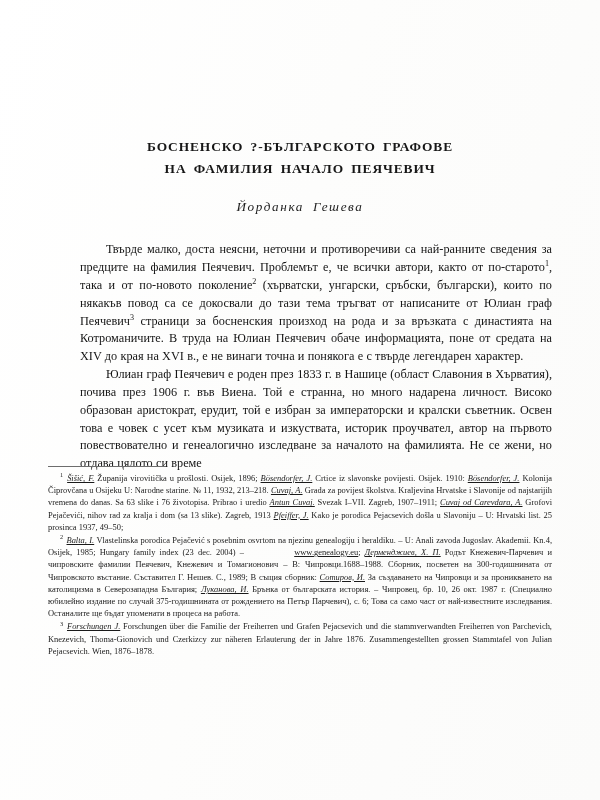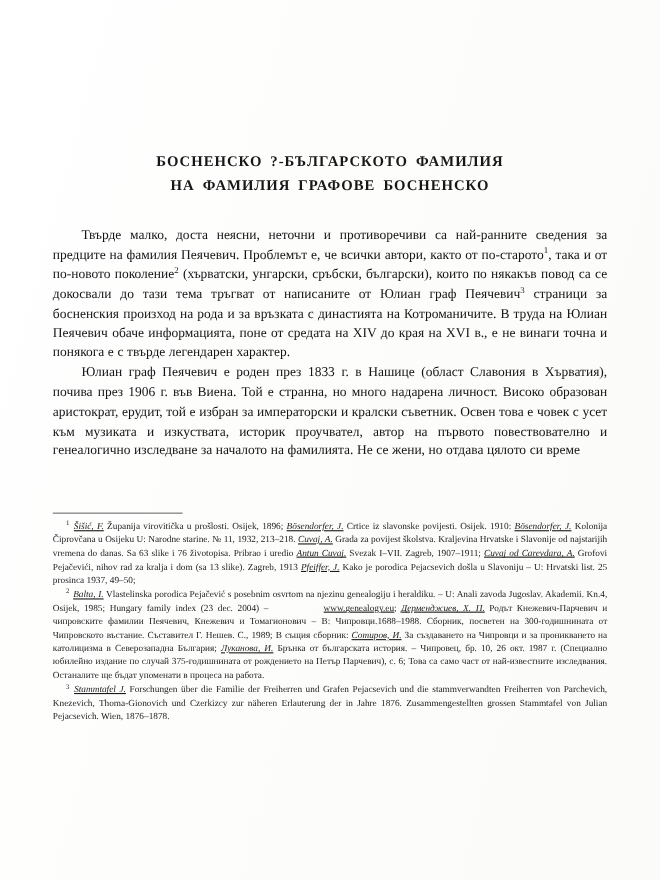--- a/index.html
+++ b/index.html
@@ -56,20 +56,21 @@
     font-style: italic;
     font-size: 13.2px;
     letter-spacing: 1.6px;
     word-spacing: 4px;
     color: #1d1d1d;
   }
 
   
   .body-block {
     margin-top: 26px;
+    margin-left: 32px;
   }
   p.body-par {
     margin: 0;
     font-size: 12.25px;
     line-height: 1.455;
     text-align: justify;
     text-indent: 26px;
     color: #141414;
     word-spacing: 0.2px;
     -webkit-hyphens: none;
@@ -114,30 +115,31 @@
 </style>
 </head>
 <body>
 
 <div class="page">
   <div class="scan-tint"></div>
 
   <div class="content">
 
     <div class="title-block">
-      <div class="title-line">БОСНЕНСКО ?-БЪЛГАРСКОТО ФАМИЛИЯ</div>
-      <div class="title-line">НА ФАМИЛИЯ ГРАФОВЕ БОСНЕНСКО</div>
+      <div class="title-line">БОСНЕНСКО ?-БЪЛГАРСКОТО ГРАФОВЕ</div>
+      <div class="title-line">НА ФАМИЛИЯ НАЧАЛО ПЕЯЧЕВИЧ</div>
     </div>
 
+    <div class="author">Йорданка Гешева</div>
 
     <div class="body-block">
       <p class="body-par">Твърде малко, доста неясни, неточни и противоречиви са най-ранните сведения за предците на фамилия Пеячевич. Проблемът е, че всички автори, както от по-старото<sup>1</sup>, така и от по-новото поколение<sup>2</sup> (хърватски, унгарски, сръбски, български), които по някакъв повод са се докосвали до тази тема тръгват от написаните от Юлиан граф Пеячевич<sup>3</sup> страници за босненския произход на рода и за връзката с династията на Котроманичите. В труда на Юлиан Пеячевич обаче информацията, поне от средата на XIV до края на XVI в., е не винаги точна и понякога е с твърде легендарен характер.</p>
       <p class="body-par">Юлиан граф Пеячевич е роден през 1833 г. в Нашице (област Славония в Хърватия), почива през 1906 г. във Виена. Той е странна, но много надарена личност. Високо образован аристократ, ерудит, той е избран за императорски и кралски съветник. Освен това е човек с усет към музиката и изкуствата, историк проучвател, автор на първото повествователно и генеалогично изследване за началото на фамилията. Не се жени, но отдава цялото си време</p>
     </div>
   </div>
 
   <div class="footnote-area">
     <div class="fn-rule"></div>
     <p class="footnote"><span class="fn-mark">1</span> <span class="it">Šišić, F.</span> Županija virovitička u prošlosti. Osijek, 1896; <span class="it">Bösendorfer, J.</span> Crtice iz slavonske povijesti. Osijek. 1910: <span class="it">Bösendorfer, J.</span> Kolonija Čiprovčana u Osijeku   U: Narodne starine. № 11, 1932, 213–218. <span class="it">Cuvaj, A.</span> Grada za povijest školstva. Kraljevina Hrvatske i Slavonije od najstarijih vremena do danas. Sa 63 slike i 76 životopisa. Pribrao i uredio <span class="it">Antun Cuvaj.</span> Svezak I–VII. Zagreb, 1907–1911; <span class="it">Cuvaj od Carevdara, A.</span> Grofovi Pejačevići, nihov rad za kralja i dom (sa 13 slike). Zagreb, 1913 <span class="it">Pfeiffer, J.</span> Kako je porodica Pejacsevich došla u Slavoniju – U: Hrvatski list. 25 prosinca 1937, 49–50;</p>
     <p class="footnote"><span class="fn-mark">2</span> <span class="it">Balta, I.</span> Vlastelinska porodica Pejačević s posebnim osvrtom na njezinu genealogiju i heraldiku. – U: Anali zavoda Jugoslav. Akademii. Kn.4, Osijek, 1985; Hungary family index (23 dec. 2004) – <span class="ul">www.genealogy.eu</span>; <span class="it">Дерменджиев, Х. П.</span> Родът Кнежевич-Парчевич и чипровските фамилии Пеячевич, Кнежевич и Томагионович – В: Чипровци.1688–1988. Сборник, посветен на 300-годишнината от Чипровското въстание. Съставител Г. Нешев. С., 1989; В същия сборник: <span class="it">Сотиров, И.</span> За създаването на Чипровци и за проникването на католицизма в Северозападна България; <span class="it">Луканова, И.</span> Брънка от българската история. – Чипровец, бр. 10, 26 окт. 1987 г. (Специално юбилейно издание по случай 375-годишнината от рождението на Петър Парчевич), с. 6; Това са само част от най-известните изследвания. Останалите ще бъдат упоменати в процеса на работа.</p>
-    <p class="footnote"><span class="fn-mark">3</span> <span class="it">Stammtafel J.</span> Forschungen über die Familie der Freiherren und Grafen Pejacsevich und die stammverwandten Freiherren von Parchevich, Knezevich, Thoma-Gionovich und Czerkizcy zur näheren Erlauterung der in Jahre 1876. Zusammengestellten grossen Stammtafel von Julian Pejacsevich. Wien, 1876–1878.</p>
+    <p class="footnote"><span class="fn-mark">3</span> <span class="it">Forschungen J.</span> Forschungen über die Familie der Freiherren und Grafen Pejacsevich und die stammverwandten Freiherren von Parchevich, Knezevich, Thoma-Gionovich und Czerkizcy zur näheren Erlauterung der in Jahre 1876. Zusammengestellten grossen Stammtafel von Julian Pejacsevich. Wien, 1876–1878.</p>
   </div>
 </div>
 
 </body></html>

